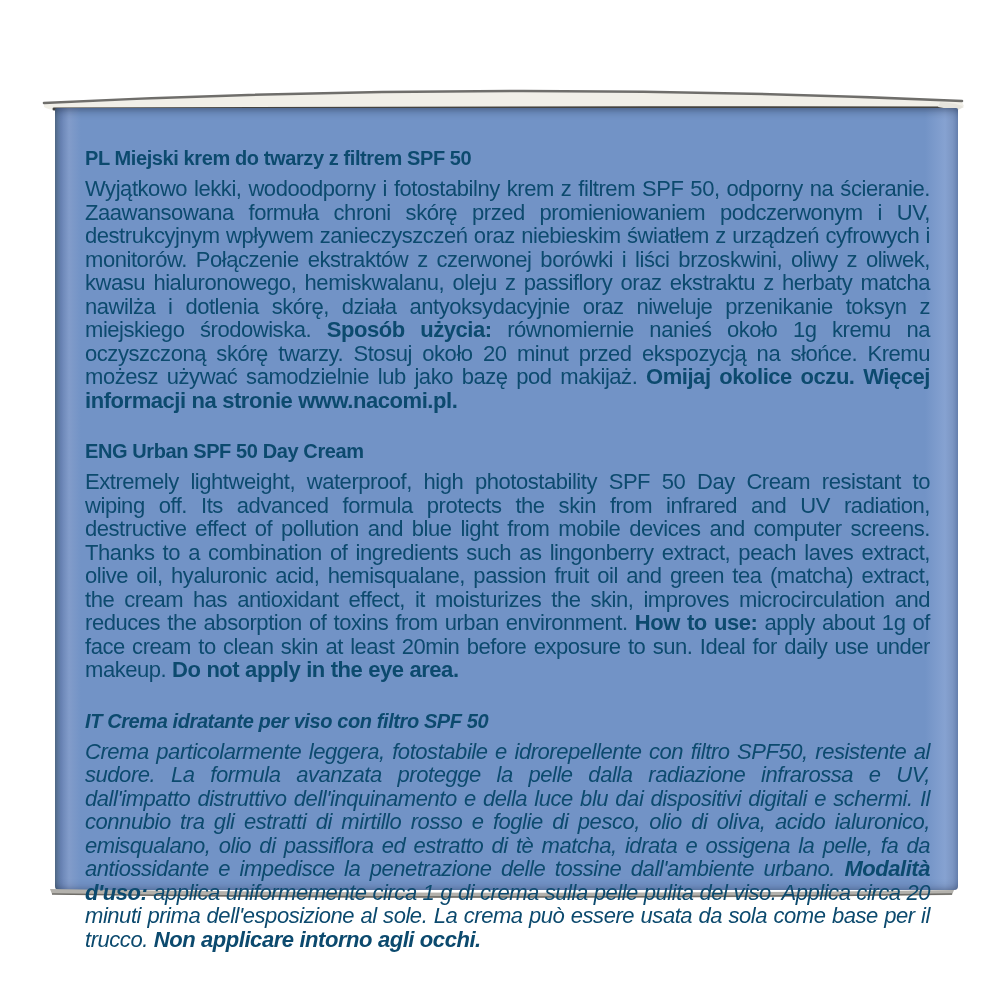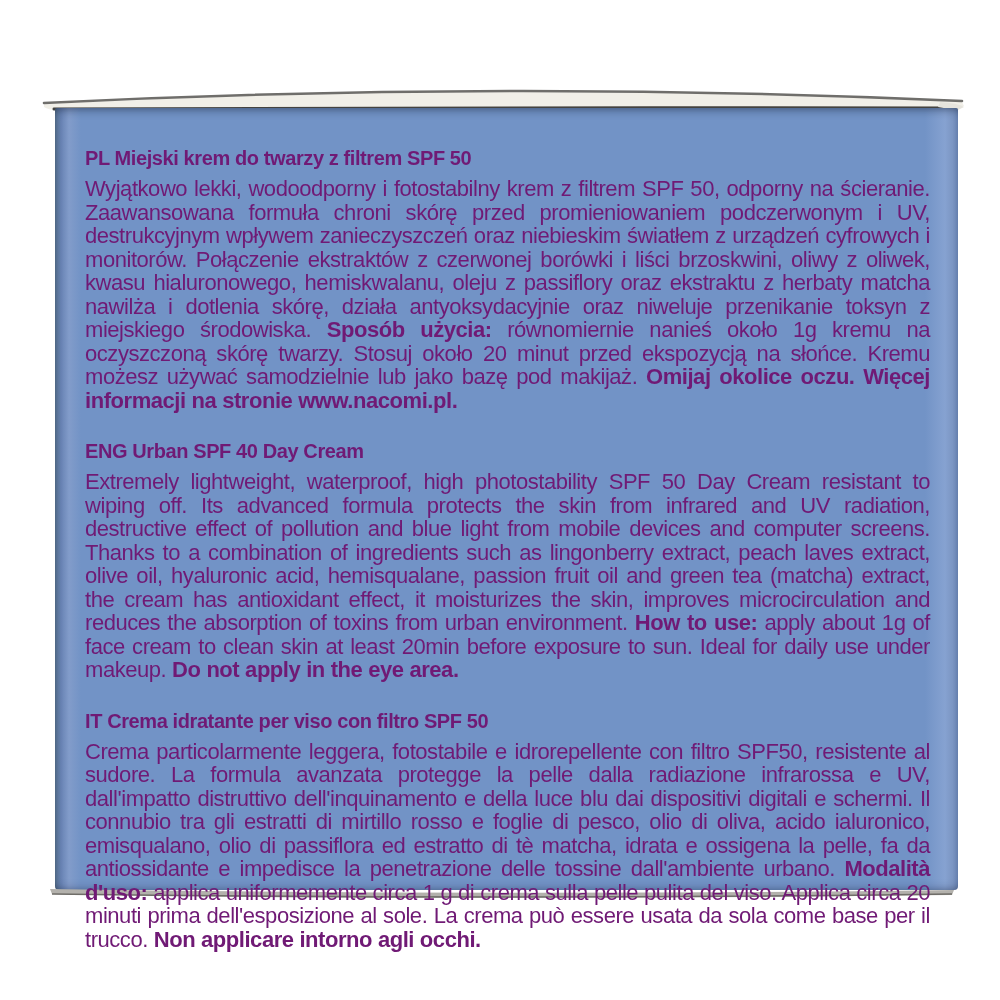--- a/index.html
+++ b/index.html
@@ -45,24 +45,24 @@
     top: 884px;
     width: 924px;
     height: 20px;
   }
   
   .label {
     position: absolute;
     left: 85px;
     top: 146px;
     width: 845px;
-    color: #701a75;
+    color: #0c4a6e;
   }
   .section { margin-bottom: 27px; }
-  .section:last-child { margin-bottom: 0; }
+  .section:last-child { margin-bottom: 0; font-style: italic; }
   .section h2 {
     margin: 0 0 7px 0;
     font-size: 20px;
     line-height: 24px;
     font-weight: bold;
     letter-spacing: -0.4px;
   }
   .section p {
     margin: 0;
     font-size: 22px;
@@ -91,21 +91,21 @@
     <path d="M10 5 Q462 12 914 6 L912 11 Q462 17 12 10 Z" fill="#b3b1ac"></path>
     <path d="M12 10 Q462 16 912 10" fill="none" stroke="#6f6d68" stroke-width="1.6"></path>
   </svg>
 
   <div class="label" id="label-sections">
       <div class="section">
         <h2>PL Miejski krem do twarzy z filtrem SPF 50</h2>
         <p><span>Wyjątkowo lekki, wodoodporny i fotostabilny krem z filtrem SPF 50, odporny na ścieranie. Zaawansowana formuła chroni skórę przed promieniowaniem podczerwonym i UV, destrukcyjnym wpływem zanieczyszczeń oraz niebieskim światłem z urządzeń cyfrowych i monitorów. Połączenie ekstraktów z czerwonej borówki i liści brzoskwini, oliwy z oliwek, kwasu hialuronowego, hemiskwalanu, oleju z passiflory oraz ekstraktu z herbaty matcha nawilża i dotlenia skórę, działa antyoksydacyjnie oraz niweluje przenikanie toksyn z miejskiego środowiska. </span><span class="b">Sposób użycia:</span><span> równomiernie nanieś około 1g kremu na oczyszczoną skórę twarzy. Stosuj około 20 minut przed ekspozycją na słońce. Kremu możesz używać samodzielnie lub jako bazę pod makijaż. </span><span class="b">Omijaj okolice oczu. Więcej informacji na stronie www.nacomi.pl.</span></p>
       </div>
       <div class="section">
-        <h2>ENG Urban SPF 40 Day Cream</h2>
+        <h2>ENG Urban SPF 50 Day Cream</h2>
         <p><span>Extremely lightweight, waterproof, high photostability SPF 50 Day Cream resistant to wiping off. Its advanced formula protects the skin from infrared and UV radiation, destructive effect of pollution and blue light from mobile devices and computer screens. Thanks to a combination of ingredients such as lingonberry extract, peach laves extract, olive oil, hyaluronic acid, hemisqualane, passion fruit oil and green tea (matcha) extract, the cream has  antioxidant effect, it moisturizes the skin, improves microcirculation and reduces the absorption of toxins from urban environment. </span><span class="b">How to use:</span><span> apply about 1g of face cream to clean skin at least 20min before exposure to sun. Ideal for daily use under makeup. </span><span class="b">Do not apply in the eye area.</span></p>
       </div>
       <div class="section">
         <h2>IT Crema idratante per viso con filtro SPF 50</h2>
         <p><span>Crema particolarmente leggera, fotostabile e idrorepellente con filtro SPF50, resistente al sudore. La formula avanzata protegge la pelle dalla radiazione infrarossa e UV, dall'impatto distruttivo dell'inquinamento e della luce blu dai dispositivi digitali e schermi. Il connubio tra gli estratti di mirtillo rosso e foglie di pesco, olio di oliva, acido ialuronico, emisqualano, olio di passiflora ed estratto di tè matcha, idrata e ossigena la pelle, fa da antiossidante e impedisce la penetrazione delle tossine dall'ambiente urbano. </span><span class="b">Modalità d'uso:</span><span> applica uniformemente circa 1 g di crema sulla pelle pulita del viso. Applica circa 20 minuti prima dell'esposizione al sole. La crema può essere usata da sola come base per il trucco. </span><span class="b">Non applicare intorno agli occhi.</span></p>
       </div>
     </div>
 
 </div>
 

